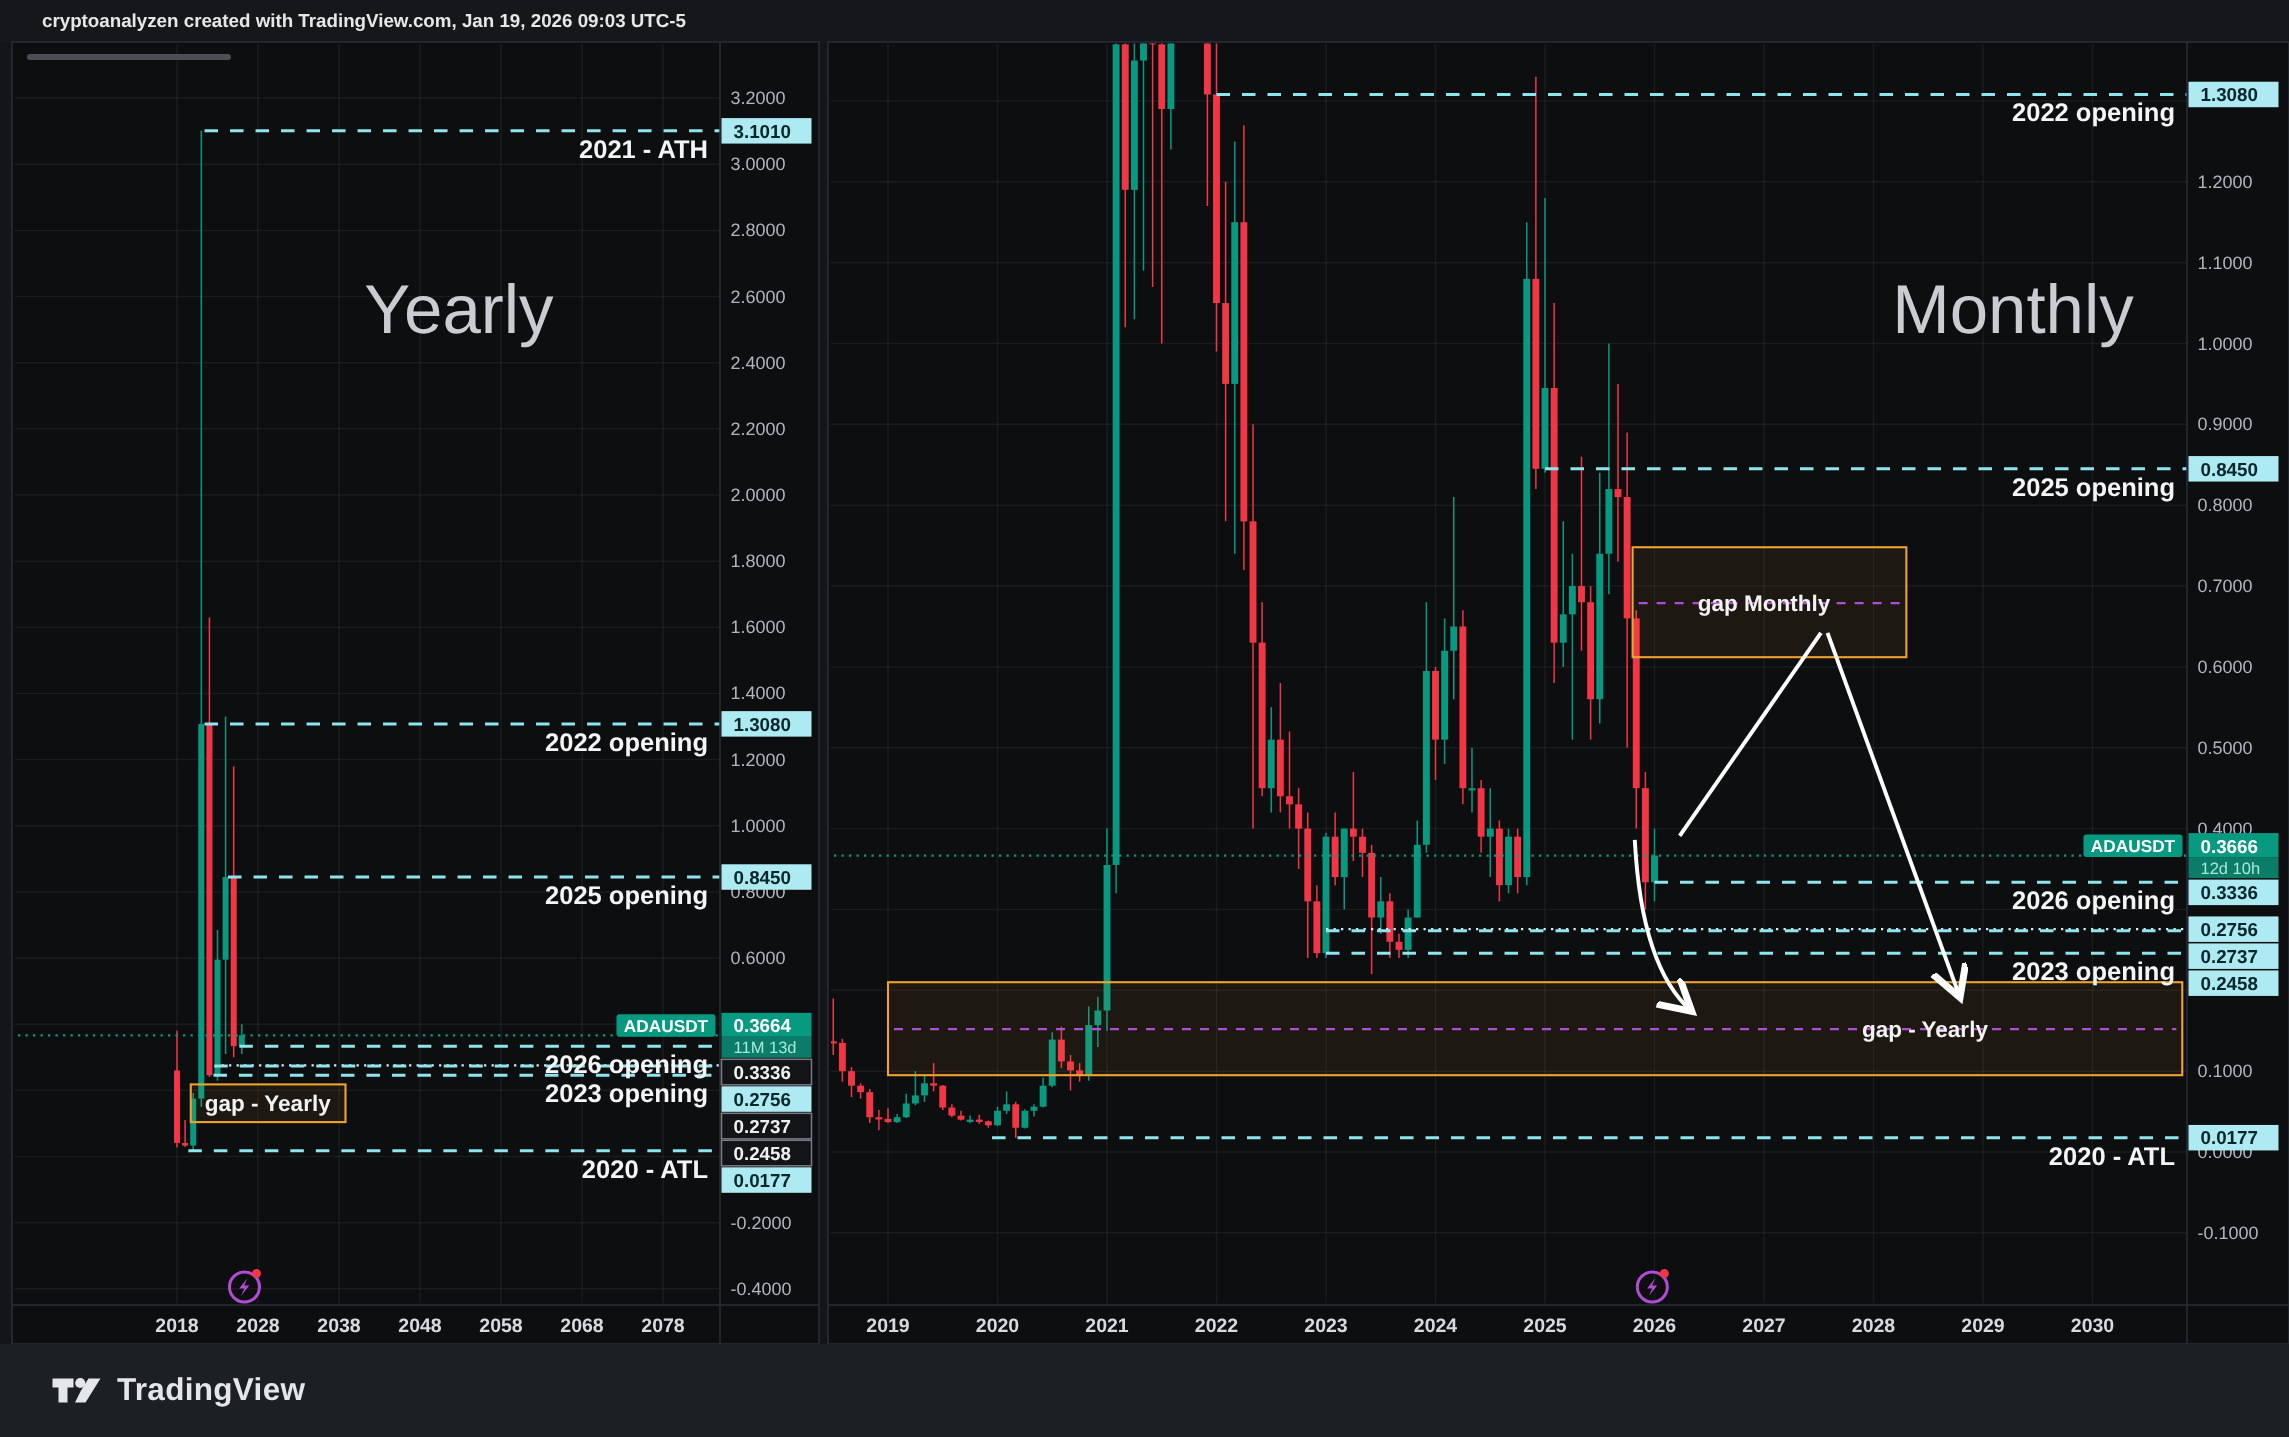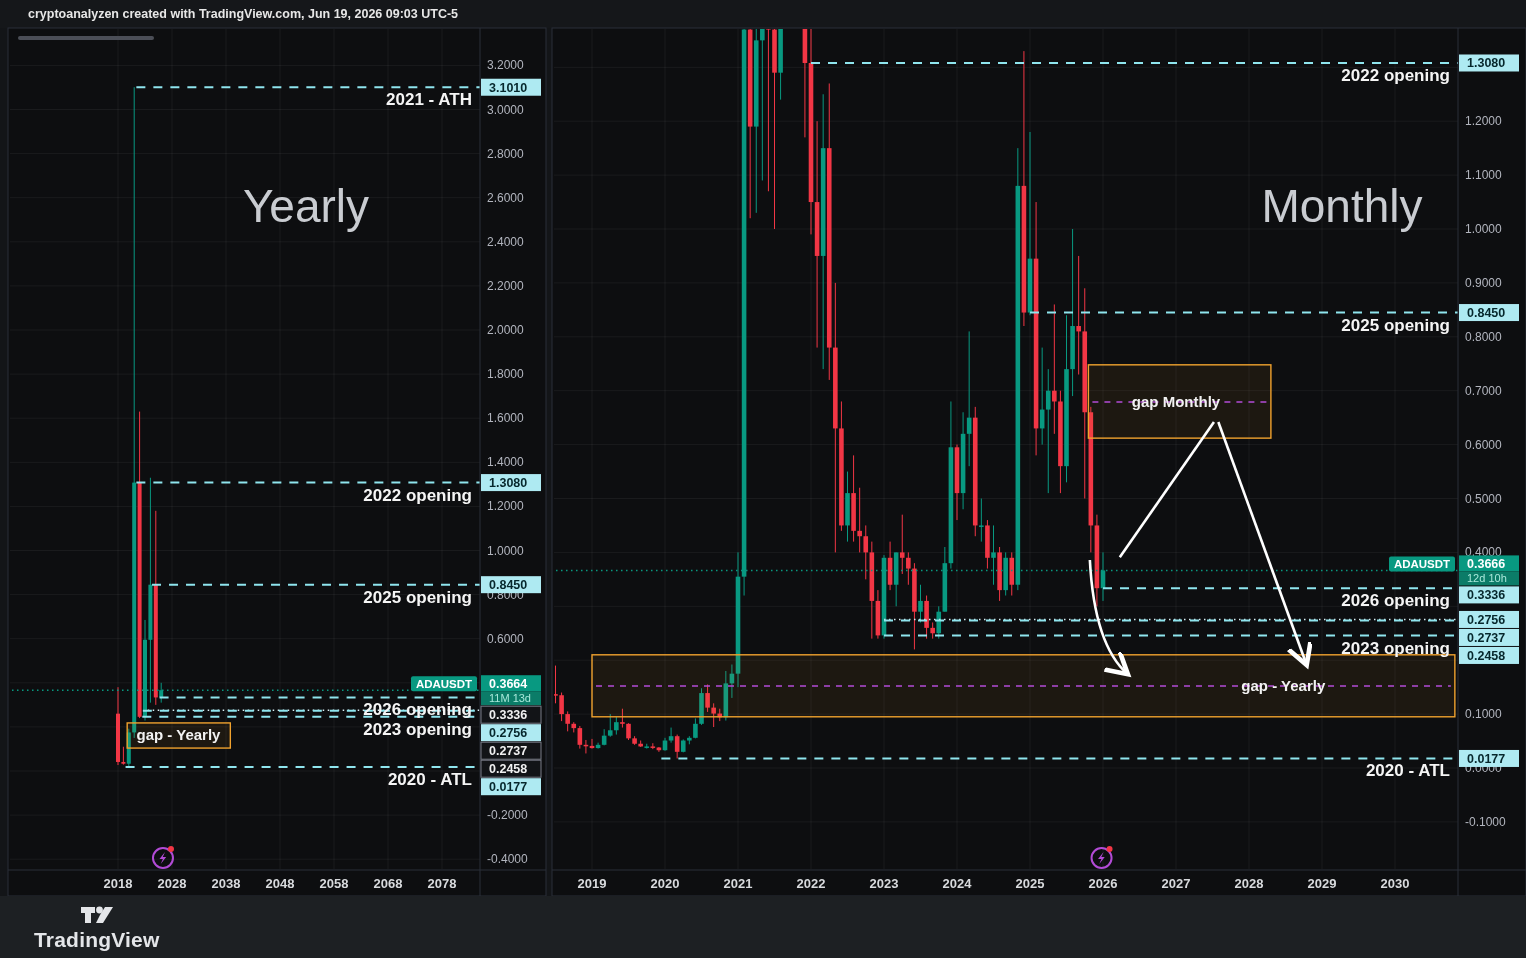--- a/index.html
+++ b/index.html
@@ -3,29 +3,29 @@
 <meta charset="utf-8">
 <style>
   html,body{margin:0;padding:0;background:#131518;width:1526px;height:958px;overflow:hidden;
     font-family:"Liberation Sans", sans-serif;}
   #stage{position:relative;width:1526px;height:958px;background:#131518;}
   .titlebar{position:absolute;left:0;top:0;width:1526px;height:28px;background:#15171a;
     color:#e7e7e7;font-size:12.5px;font-weight:bold;line-height:28px;padding-left:28px;box-sizing:border-box;}
   #chart-svg{position:absolute;left:0;top:0;}
   .footer{position:absolute;left:0;top:896px;width:1526px;height:62px;background:#1d2023;
     display:flex;align-items:center;justify-content:space-between;box-sizing:border-box;padding:0 34px;}
-  .brand{display:flex;align-items:center;color:#e4e6e9;font-size:21px;font-weight:bold;letter-spacing:.2px;flex-direction:column;}
+  .brand{display:flex;align-items:center;gap:10px;color:#e4e6e9;font-size:21px;font-weight:bold;letter-spacing:.2px;}
   .credit{display:flex;align-items:center;gap:12px;color:#d3d6da;font-size:23px;}
 </style>
 </head>
 <body>
 
 <div id="stage">
   <div class="titlebar">
-    <span>cryptoanalyzen created with TradingView.com, Jun 19, 2026 09:03 UTC-5</span>
+    <span>cryptoanalyzen created with TradingView.com, Jan 19, 2026 09:03 UTC-5</span>
   </div>
 
   <svg id="chart-svg" width="1526" height="958">
       <defs>
         <marker id="ah" orient="auto" markerWidth="12" markerHeight="10" refX="8" refY="4.5">
           <path d="M0,0 L8,4.5 L0,9" fill="none" stroke="#fff" stroke-width="1.8"></path>
         </marker>
         <clipPath id="clip-yearly">
           <rect x="10" y="29" width="470" height="840"></rect>
         </clipPath>

